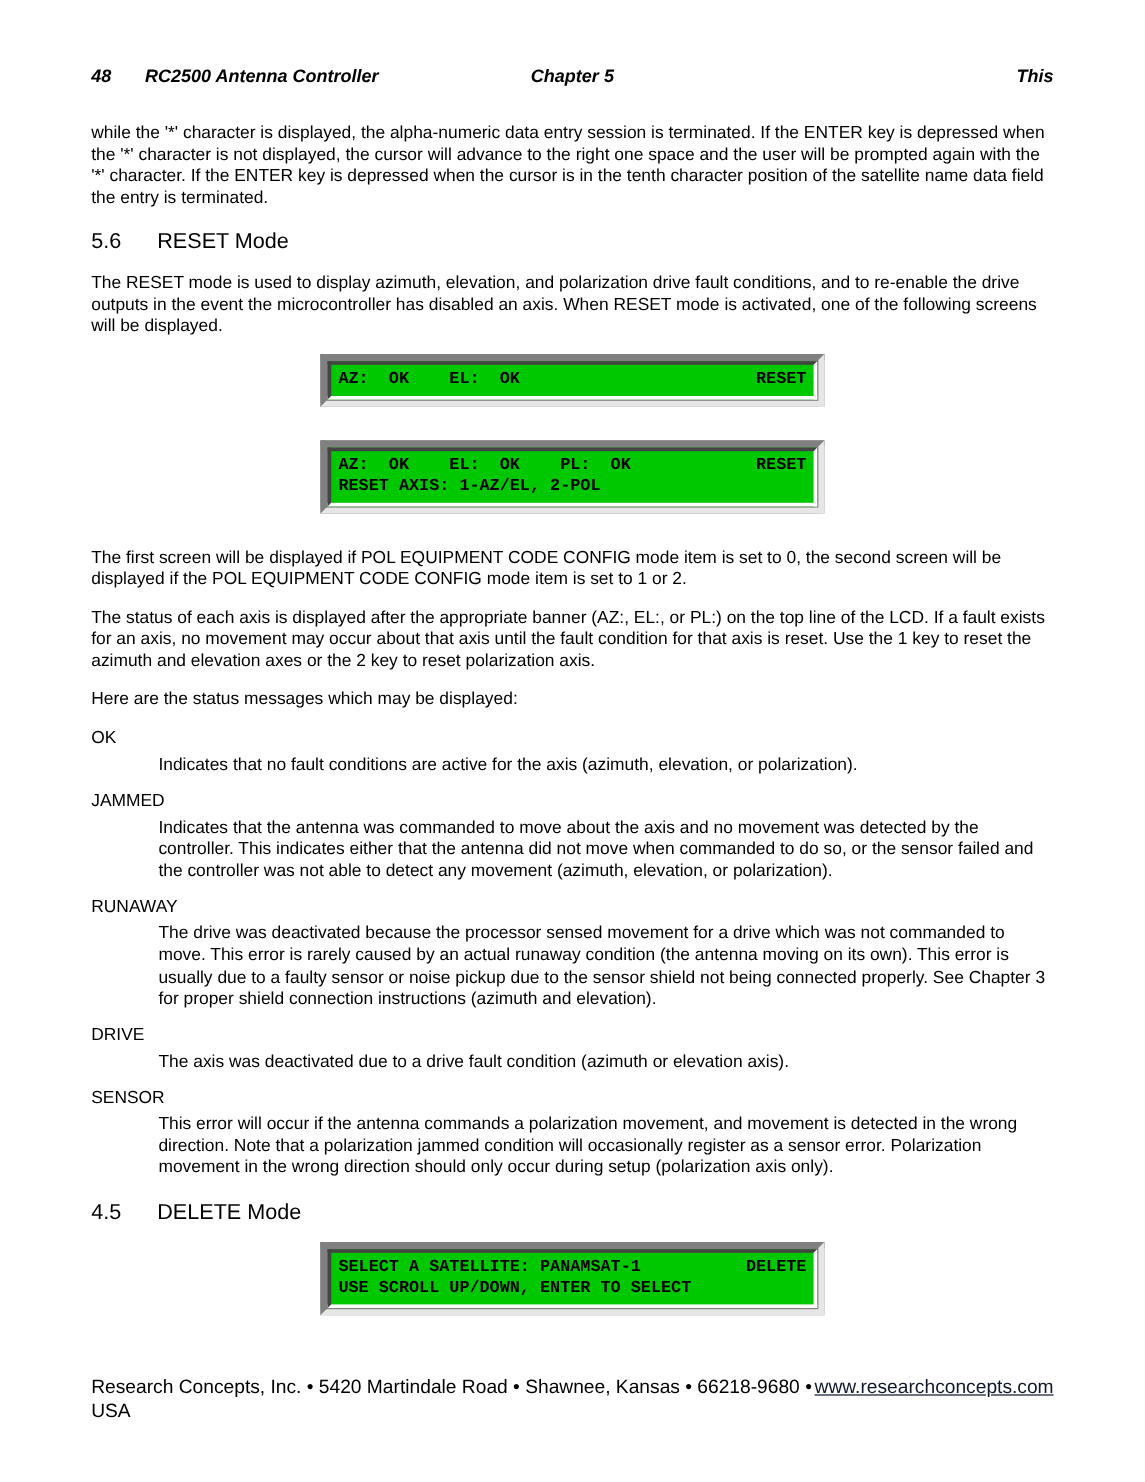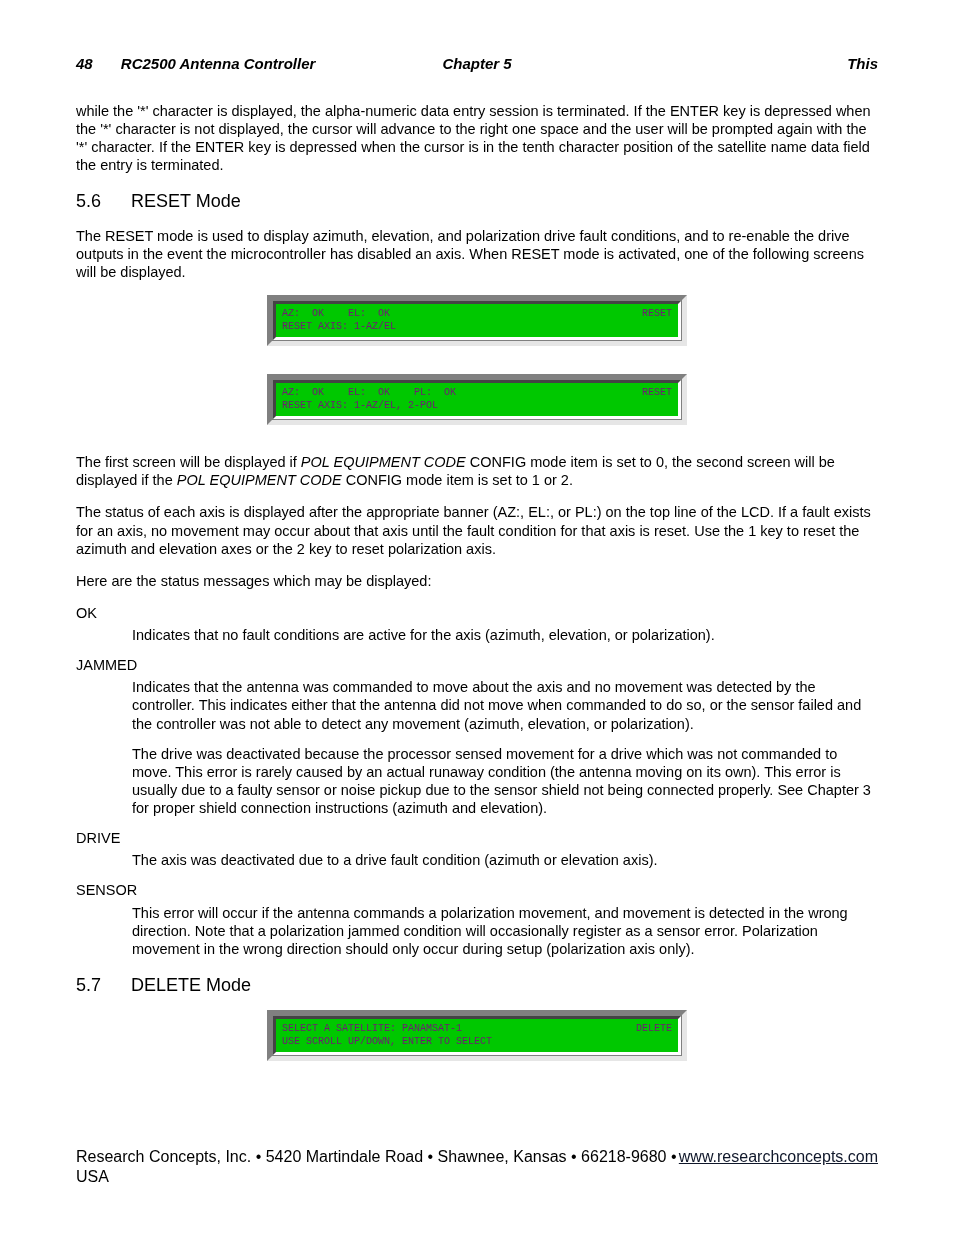--- a/index.html
+++ b/index.html
@@ -49,39 +49,39 @@
     background: #808080;
     padding: 1px;
   }
   .lcd-inner {
     background: #00c800;
     border: 3px solid #444;
     border-right-color: #fff;
     border-bottom-color: #fff;
     padding: 4px 6px;
     font-family: "Courier New", monospace;
-    font-weight: normal;
-    font-size: 10px;
-    color: #701a75;
+    font-weight: bold;
+    font-size: 14px;
+    color: #000000;
     line-height: 1.25;
   }
   .lcd-line { display: flex; justify-content: space-between; white-space: pre; }
   .status-term { margin: 2px 0 4px 0; }
   .status-def { margin: 0 0 12px 56px; }
   .footer {
     position: absolute;
     left: 76px;
     right: 76px;
     bottom: 48px;
     font-size: 16px;
     display: flex;
     justify-content: space-between;
   }
   .footer a { color: #0f172a; text-decoration: underline; }
-  .italic { font-style: italic; }
+  .italic { }
 </style>
 </head>
 <body>
 
 <div class="page">
 
   <div class="header">
     <div class="left">
       <span class="pagenum">48</span>
       <span>RC2500  Antenna Controller</span>
@@ -98,23 +98,20 @@
   </h2>
 
   <p>The RESET mode is used to display azimuth, elevation, and polarization drive fault conditions, and to re-enable the drive outputs in the event the microcontroller has disabled an axis.  When RESET mode is activated, one of the following screens will be displayed.</p>
 
   <div class="lcd-wrap">
     <div class="lcd">
         <div class="lcd-inner">
       <div class="lcd-line">
         <span>AZ:  OK    EL:  OK</span>
         <span>RESET</span>
-      </div>
-      <div class="lcd-line">
-        <span>RESET AXIS: 1-AZ/EL</span>
       </div>
     </div>
       </div>
   </div>
 
   <div class="lcd-wrap" style="margin-top:28px;">
     <div class="lcd">
         <div class="lcd-inner">
       <div class="lcd-line">
         <span>AZ:  OK    EL:  OK    PL:  OK</span>
@@ -134,30 +131,31 @@
   <p>The status of each axis is displayed after the appropriate banner (AZ:, EL:, or PL:) on the top line of the LCD.  If a fault exists for an axis, no movement may occur about that axis until the fault condition for that axis is reset.  Use the 1 key to reset the azimuth and elevation axes or the 2 key to reset polarization axis.</p>
 
   <p>Here are the status messages which may be displayed:</p>
 
   <div class="status-term">OK</div>
   <div class="status-def">Indicates that no fault conditions are active for the axis (azimuth, elevation, or polarization).</div>
 
   <div class="status-term">JAMMED</div>
   <div class="status-def">Indicates that the antenna was commanded to move about the axis and no movement was detected by the controller.  This indicates either that the antenna did not move when commanded to do so, or the sensor failed and the controller was not able to detect any movement (azimuth, elevation, or polarization).</div>
 
+  <div class="status-term">RUNAWAY</div>
   <div class="status-def">The drive was deactivated because the processor sensed movement for a drive which was not commanded to move.  This error is rarely caused by an actual runaway condition (the antenna moving on its own).  This error is usually due to a faulty sensor or noise pickup due to the sensor shield not being connected properly.  See Chapter 3 for proper shield connection instructions (azimuth and elevation).</div>
 
   <div class="status-term">DRIVE</div>
   <div class="status-def">The axis was deactivated due to a drive fault condition (azimuth or elevation axis).</div>
 
   <div class="status-term">SENSOR</div>
   <div class="status-def">This error will occur if the antenna commands a polarization movement, and movement is detected in the wrong direction.  Note that a polarization jammed condition will occasionally register as a sensor error.  Polarization movement in the wrong direction should only occur during setup (polarization axis only).</div>
 
   <h2>
-    <span class="num">5.7</span>
+    <span class="num">4.5</span>
     <span>DELETE Mode</span>
   </h2>
 
   <div class="lcd-wrap" style="margin-top:2px;">
     <div class="lcd">
         <div class="lcd-inner">
       <div class="lcd-line">
         <span>SELECT A SATELLITE: PANAMSAT-1</span>
         <span>DELETE</span>
       </div>

